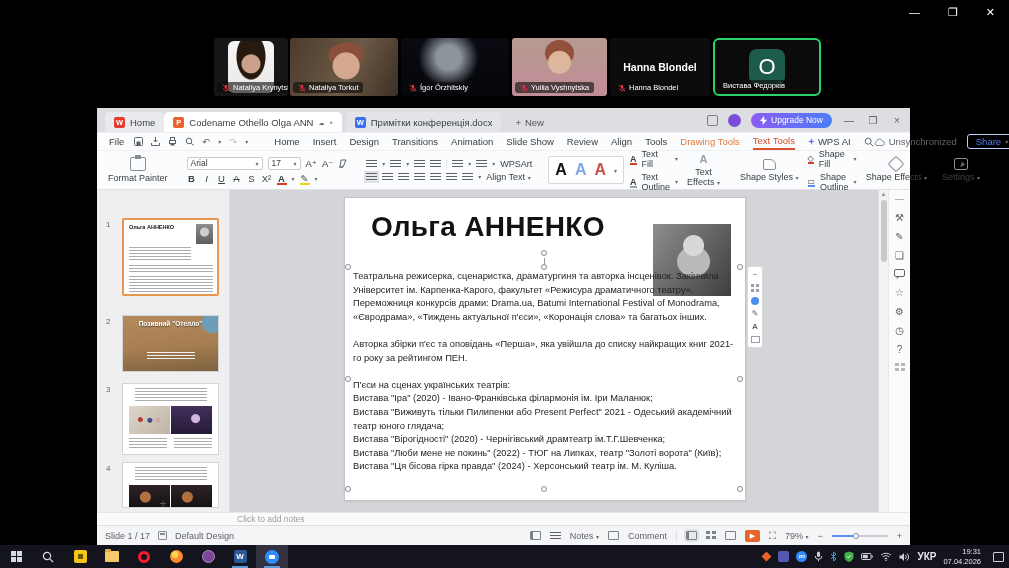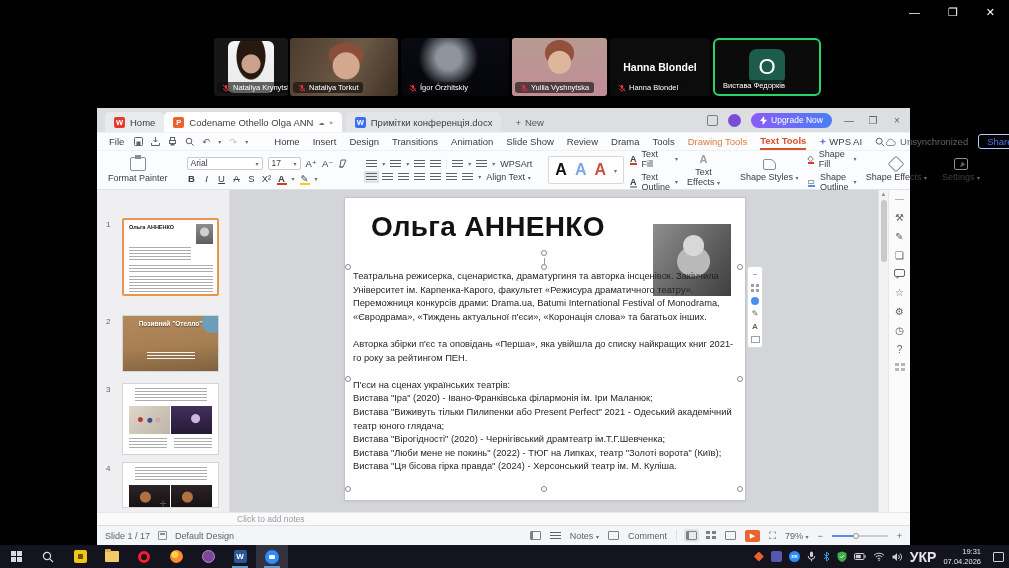--- a/index.html
+++ b/index.html
@@ -61,21 +61,21 @@
 
   .menubar{height:18px;display:flex;align-items:center;background:#fbfcfd;border-top:1px solid #eef0f2;
       padding:0 8px;font-size:9.5px;color:#3c4043}
   .hamb{width:9px;height:7px;background:repeating-linear-gradient(180deg,#5f6368 0 1px,transparent 1px 3px);margin-right:4px}
   .qat{display:flex;align-items:center;gap:8px;margin:0 10px;color:#5f6368}
   .qat svg{display:block}
   .msep{width:1px;height:11px;background:#e0e2e4;margin:0 6px}
   .menus{display:flex;align-items:center;gap:13px;margin-left:4px}
   .menu{white-space:nowrap;padding:2px 0}
   .m-draw{color:#e07a3f}
-  .m-text{color:#d94f2b;font-weight:bold;border-bottom:2px solid #d94f2b}
+  .m-text{color:#d94f2b;font-weight:normal;border-bottom:2px solid #d94f2b}
   .m-ai{display:flex;align-items:center;gap:3px}
   .ai-spark{width:7px;height:7px;background:linear-gradient(135deg,#8a5cf5,#4a7df7);
       clip-path:polygon(50% 0,62% 38%,100% 50%,62% 62%,50% 100%,38% 62%,0 50%,38% 38%)}
   .mb-right{margin-left:auto;display:flex;align-items:center;gap:10px;color:#5f6368}
   .sync{display:flex;align-items:center;gap:4px}
   .sharebtn{display:flex;align-items:center;gap:4px;color:#4a7df0;border:1px solid #b9cdf6;border-radius:3px;
       padding:1px 8px;font-size:9.5px}
 
   .ribbon{height:40px;background:#fbfcfd;border-top:1px solid #eef0f2;border-bottom:1px solid #dfe1e3;
       display:flex;align-items:stretch;padding:2px 6px;font-size:9px;color:#3c4043}
@@ -205,21 +205,21 @@
   .wordic{width:13px;height:13px;border-radius:2px;background:#2b5797;color:#fff;font-size:8px;font-weight:bold;
       display:flex;align-items:center;justify-content:center}
   .zoomic{width:14px;height:14px;border-radius:50%;background:#2d8cff;display:flex;align-items:center;justify-content:center}
   .zoomic i{width:6px;height:4px;background:#fff;border-radius:1px}
   .tray{margin-left:auto;display:flex;align-items:center;gap:7px;padding-right:5px;color:#e4e4e8}
   .tray svg{display:block}
   .anydesk{width:10px;height:10px;background:#e8622d;clip-path:polygon(50% 0,100% 50%,50% 100%,0 50%)}
   .teams{width:11px;height:11px;border-radius:2px;background:#5558af}
   .zmtray{width:11px;height:11px;border-radius:50%;background:#2d8cff;color:#fff;font-size:4.5px;font-weight:bold;
       display:flex;align-items:center;justify-content:center}
-  .lang{font-size:14px;font-weight:bold}
+  .lang{font-size:10px;font-weight:bold}
   .clock{font-size:7.5px;line-height:1.25;text-align:right;white-space:nowrap}
   .notif{width:11px;height:10px;border:1px solid #cfcfd4;border-radius:1px;margin-left:5px}
 </style>
 </head>
 <body>
 
 <div class="screen">
 
   <div class="winctl">
     <span>—</span>
@@ -352,21 +352,21 @@
       </span>
       <span class="msep"></span>
       <div class="menus">
         <span class="menu">Home</span>
         <span class="menu">Insert</span>
         <span class="menu">Design</span>
         <span class="menu">Transitions</span>
         <span class="menu">Animation</span>
         <span class="menu">Slide Show</span>
         <span class="menu">Review</span>
-        <span class="menu">Drama</span>
+        <span class="menu">Align</span>
         <span class="menu">Tools</span>
         <span class="menu m-draw">Drawing Tools</span>
         <span class="menu m-text">Text Tools</span>
         <span class="menu m-ai">
             <i class="ai-spark"></i>
             <span>WPS AI</span>
           </span>
         <svg width="10" height="10" viewBox="0 0 10 10">
             <circle cx="4.2" cy="4.2" r="3" fill="none" stroke="#5f6368"></circle>
             <line x1="6.6" y1="6.6" x2="9.3" y2="9.3" stroke="#5f6368"></line>

